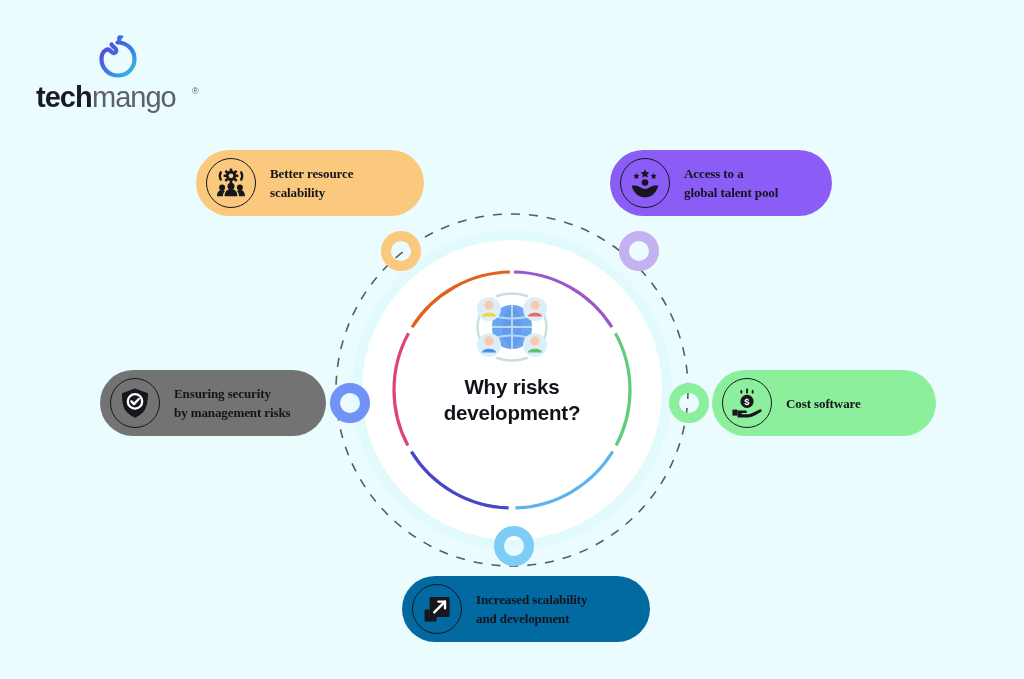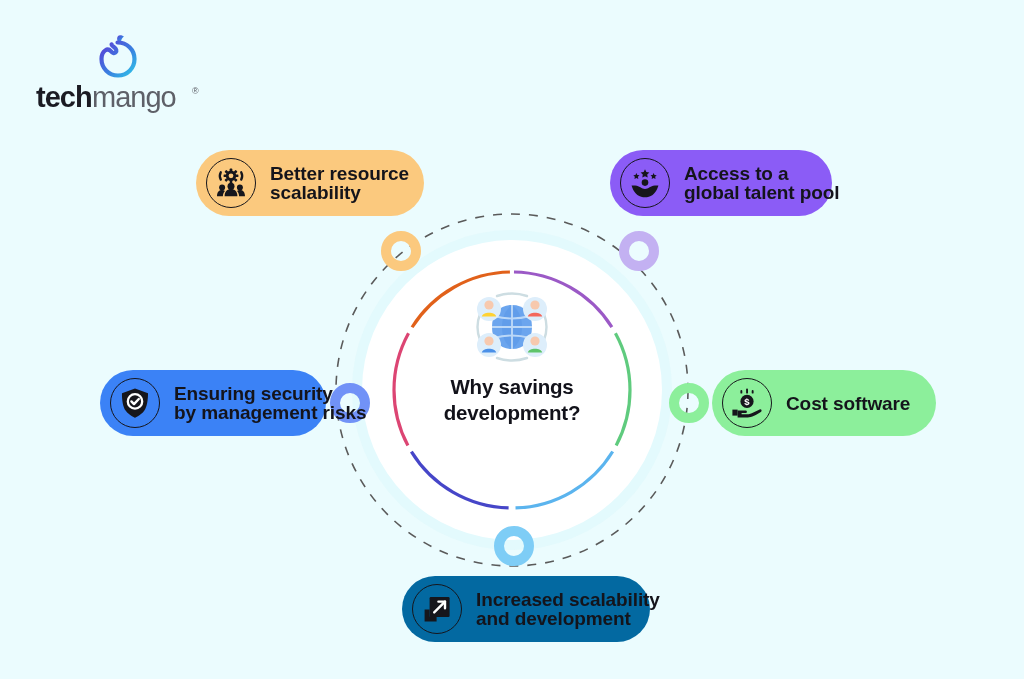--- a/index.html
+++ b/index.html
@@ -54,29 +54,30 @@
     position:absolute; display:flex; align-items:center;
     border-radius:999px; height:66px; padding:0 10px 0 10px;
   }
   .pill-icon {
     width:50px; height:50px; flex:0 0 50px; border-radius:50%;
     border:1.6px solid #16161c;
     display:flex; align-items:center; justify-content:center;
   }
   .pill-icon svg { display:block; }
   .pill-label {
-    margin-left:14px; color:#14141b; font-size:19px;
+    margin-left:14px; color:#14141b; font-size:13px;
     font-weight:bold; line-height:19px; letter-spacing:-0.1px;
     padding-right:6px;
+    font-family:Liberation Serif, serif;
   }
   .pill-label span { display:block; white-space:nowrap; }
 
   #pill-0 { left:196px; top:150px;  width:228px; background:#FBC97E; }
   #pill-1 { left:610px; top:150px;  width:222px; background:#8b5cf6; }
-  #pill-2 { left:100px; top:370px;  width:226px; background:#3b82f6; }
+  #pill-2 { left:100px; top:370px;  width:226px; background:#737373; }
   #pill-3 { left:712px; top:370px;  width:224px; background:#8CEF9B; }
   #pill-4 { left:402px; top:576px;  width:248px; background:#0369a1; }
 </style>
 </head>
 <body>
 
 <div id="stage">
 
   <div id="logo">
     <div id="logo-mark">
@@ -171,21 +172,21 @@
             <path d="M11.8 64.5 C12.5 59.4 25.5 59.4 26.2 64.5 Z" fill="#4A90E8"></path>
           </g>
           <g>
             <circle cx="65" cy="57" r="12" fill="#DDEEFB"></circle>
             <circle cx="65" cy="53" r="4.6" fill="#F7C9AE"></circle>
             <path d="M57.8 64.5 C58.5 59.4 71.5 59.4 72.2 64.5 Z" fill="#5EC46B"></path>
           </g>
         </svg>
       </div>
       <div id="hub-title">
-        <span>Why savings</span>
+        <span>Why risks</span>
         <span>development?</span>
       </div>
     </div>
   </div>
 
   <div class="connector" style="left:381px; top:231px; border-width:10px; border-color:#FBC97E;"></div>
   <div class="connector" style="left:619px; top:231px; border-width:10px; border-color:#C3B1F2;"></div>
   <div class="connector" style="left:330px; top:383px; border-width:10px; border-color:#7192F7;"></div>
   <div class="connector" style="left:669px; top:383px; border-width:10px; border-color:#8CEF9B;"></div>
   <div class="connector" style="left:494px; top:526px; border-width:10px; border-color:#7ECDF6;"></div>

